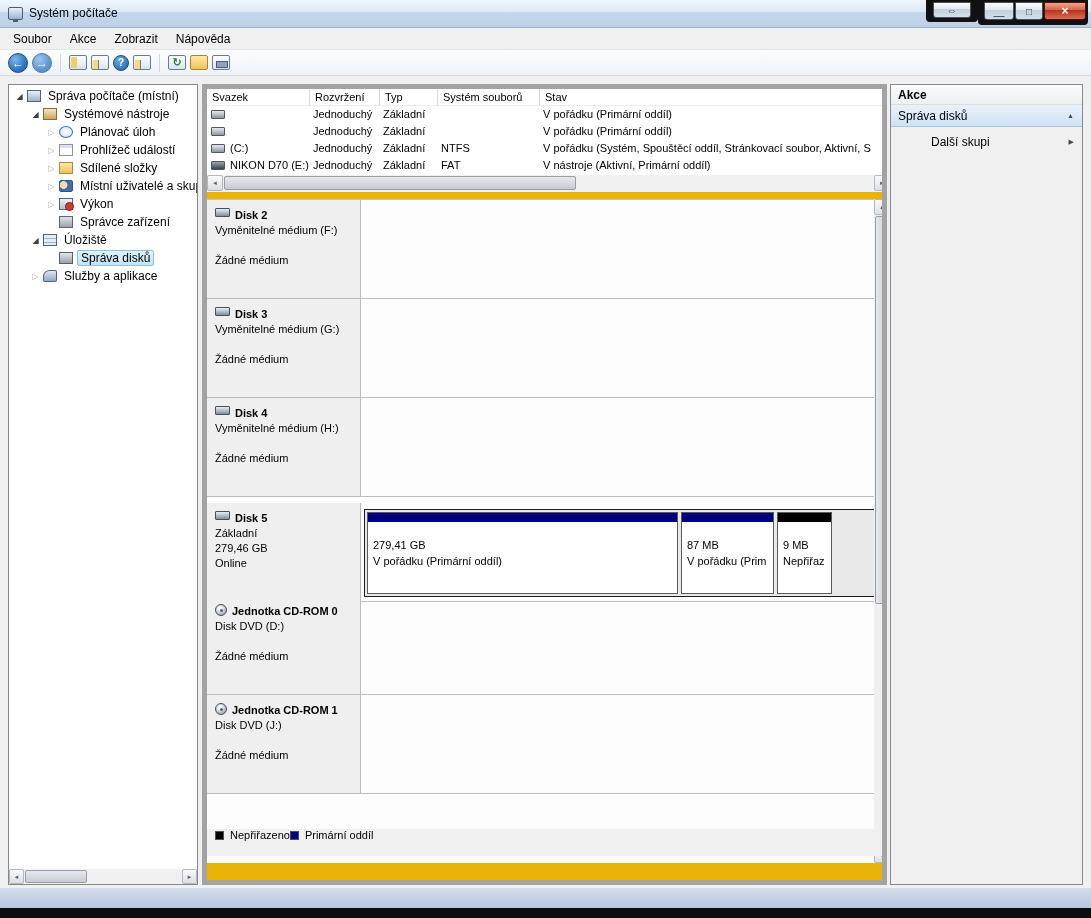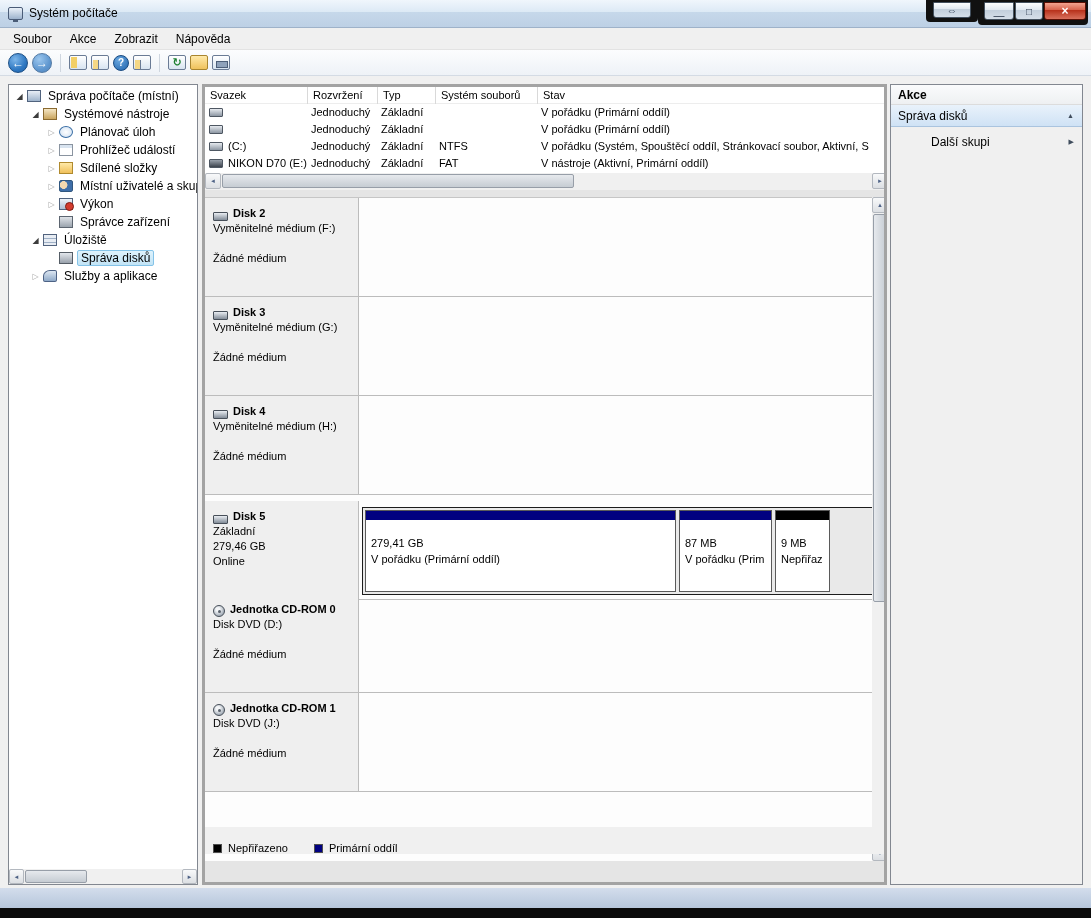--- a/index.html
+++ b/index.html
@@ -77,54 +77,54 @@
   .tlabel.sel{background:linear-gradient(#def2fc,#c2e4f6);border:1px solid #84c3e8;border-radius:2px}
 
   
   .sb{background:#f0f0f0}
   .sb-btn{position:absolute;background:linear-gradient(#f8f9fa,#dcdfe3);border:1px solid #b3b8bf;border-radius:2px;
     display:flex;align-items:center;justify-content:center;font-size:6px;color:#4d6185}
   .sb-thumb{position:absolute;background:linear-gradient(#e6e9ed,#c6ccd3);border:1px solid #979ea8;border-radius:2px}
   .sb-thumb.v{background:linear-gradient(to right,#e6e9ed,#c6ccd3)}
 
   
-  .middle{left:202px;top:84px;width:685px;height:801px;border:3px solid #a3a3a3;background:#e5e5e5;overflow:hidden}
+  .middle{left:202px;top:84px;width:685px;height:801px;border:5px solid #a3a3a3;background:#eab308;overflow:hidden}
   .vol-list{position:absolute;left:0;top:0;width:683px;height:86px;background:#fff;font-size:11px}
   .vh{position:absolute;left:0;top:0;width:683px;height:17px;border-bottom:1px solid #ededed}
   .vh .hc{position:absolute;top:0;height:17px;padding:2px 0 0 5px;border-right:1px solid #d9d9d9;overflow:hidden;white-space:nowrap}
   .vrow{position:absolute;left:0;width:683px;height:17px;white-space:nowrap}
   .vrow .c{position:absolute;top:2px;overflow:hidden;white-space:nowrap}
   .vicon{display:inline-block;width:14px;height:9px;background:linear-gradient(#e6eaef,#8d97a3);
     border:1px solid #4e5762;border-radius:1px;margin:0 5px -1px 0;vertical-align:baseline}
   .c0{left:4px;width:98px}.c1{left:106px;width:66px}.c2{left:176px;width:54px}.c3{left:234px;width:97px}.c4{left:336px;width:347px}
   .hc0{left:0;width:103px}.hc1{left:103px;width:70px}.hc2{left:173px;width:58px}.hc3{left:231px;width:102px}.hc4{left:333px;width:350px;border-right:none!important}
 
   .vol-hscroll{position:absolute;left:0;top:86px;width:683px;height:17px}
   .tree-hscroll{position:absolute;left:0;bottom:0;width:188px;height:15px}
 
   .graph{position:absolute;left:0;top:110px;width:667px;height:664px;background:#fdfdfd;border-top:1px solid #c6c6c6}
   .drow{position:absolute;left:0;width:667px;height:99px;border-bottom:1px solid #bcbcbc}
   .dlabel{position:absolute;left:0;top:0;width:154px;height:98px;background:#efefef;border-right:1px solid #bcbcbc;
     padding:8px 6px 0 8px;font-size:11px;line-height:15px;overflow:hidden}
-  .dtitle{display:flex;align-items:flex-end;gap:5px;font-weight:bold}
+  .dtitle{display:flex;align-items:flex-start;gap:5px;font-weight:bold}
   .gicon{width:15px;height:9px;background:linear-gradient(#e9edf2,#828c98);border:1px solid #474f59;border-radius:1px;flex:0 0 15px}
   .gicon.cd{width:12px;height:12px;border-radius:50%;background:radial-gradient(circle at 40% 35%,#f4f6f8 20%,#a7b0ba 70%);flex:0 0 12px;position:relative}
   .gicon.cd::after{content:"";position:absolute;left:4px;top:4px;width:3px;height:3px;border-radius:50%;background:#59626c}
   .dmedia{margin-top:15px}
   .dcanvas{position:absolute;left:155px;top:0;right:0;bottom:0}
   .pgroup{position:absolute;left:2px;top:6px;width:548px;height:88px;border:1px solid #1c1c1c;background:#e9e9e9;padding:2px;display:flex;gap:3px}
   .part{background:#fff;border:1px solid #5a5a5a;overflow:hidden;position:relative;font-size:11px}
   .p1{width:311px}.p2{width:93px}.p3{width:55px}
   .pstrip{position:absolute;left:0;top:0;right:0;height:9px}
   .psize{position:absolute;left:5px;top:26px;white-space:nowrap}
   .pstatus{position:absolute;left:5px;top:42px;white-space:nowrap}
 
   .graph-vscroll{position:absolute;left:667px;top:110px;width:16px;height:664px}
   .legend{position:absolute;left:0;top:740px;width:683px;height:27px;background:#f0f0f0;
-    display:flex;align-items:flex-end;gap:26px;padding-left:8px;font-size:11px}
+    display:flex;align-items:flex-start;padding-left:8px;font-size:11px}
   .litem{display:flex;align-items:center;gap:6px}
   .lswatch{width:9px;height:9px;border:1px solid #4f4f4f;display:inline-block}
 
   
   .actions{left:890px;top:84px;width:193px;height:801px;background:#f0f0f0;border:1px solid #828790}
   .act-title{height:20px;font-weight:bold;padding:3px 0 0 7px;border-bottom:1px solid #dcdcdc;
     background:linear-gradient(#fafbfc,#eef0f2)}
   .act-section{height:22px;display:flex;align-items:center;justify-content:space-between;padding:0 8px 0 7px;
     background:linear-gradient(#e9f2fb,#cfe2f5);border-bottom:1px solid #aac4df}
   .act-more{height:22px;display:flex;align-items:center;justify-content:space-between;padding:0 8px 0 40px;margin-top:4px}

